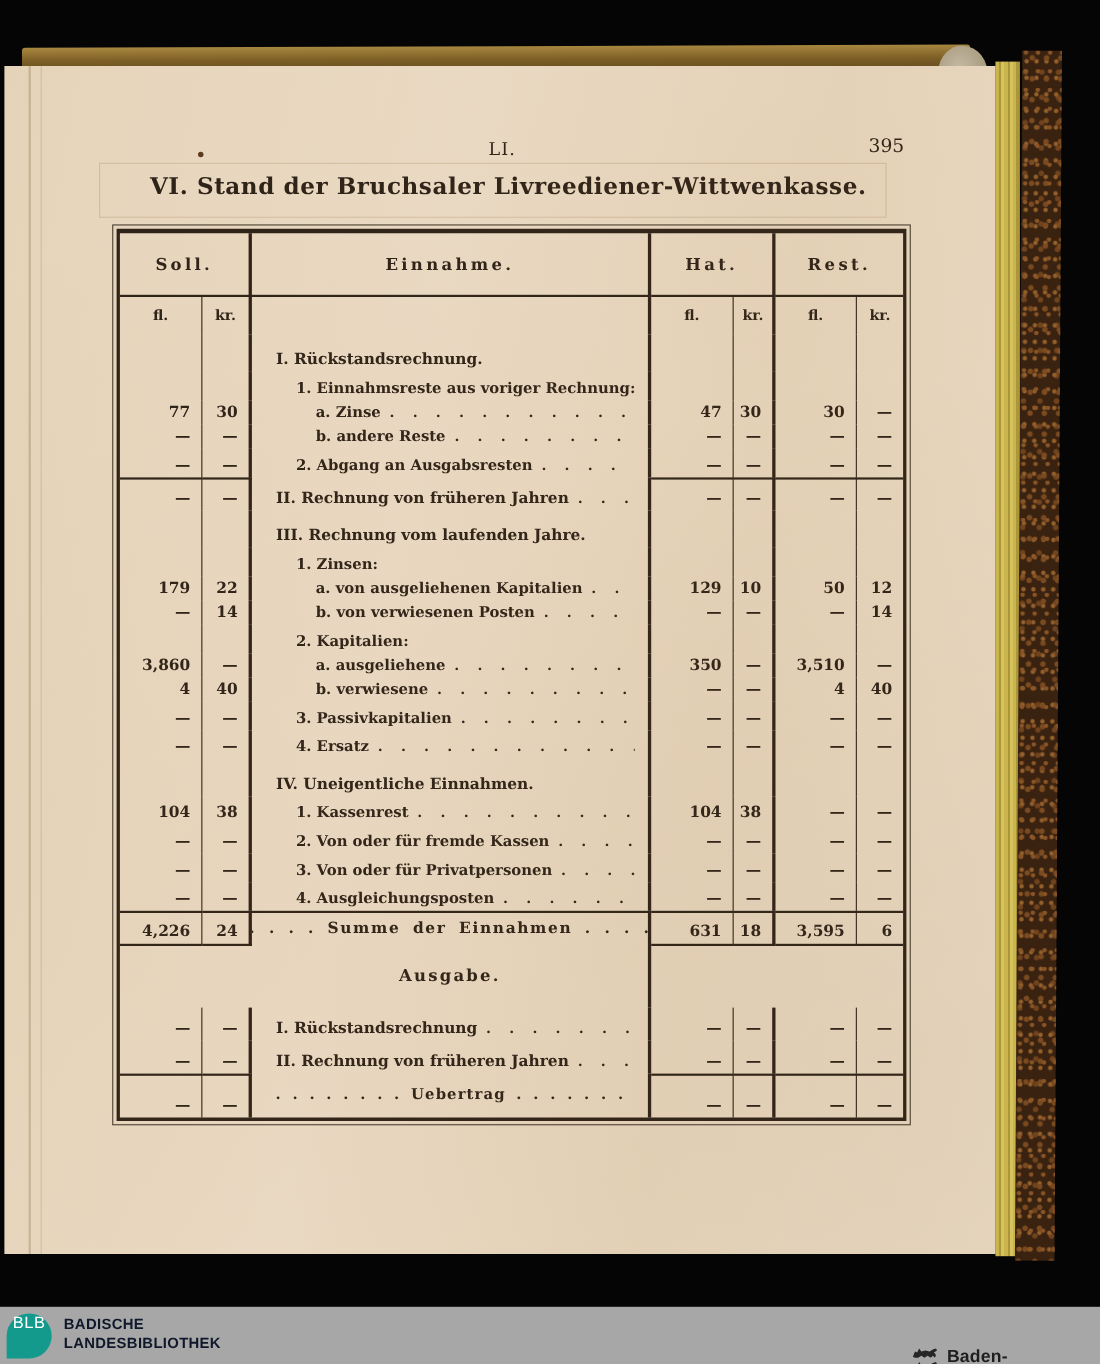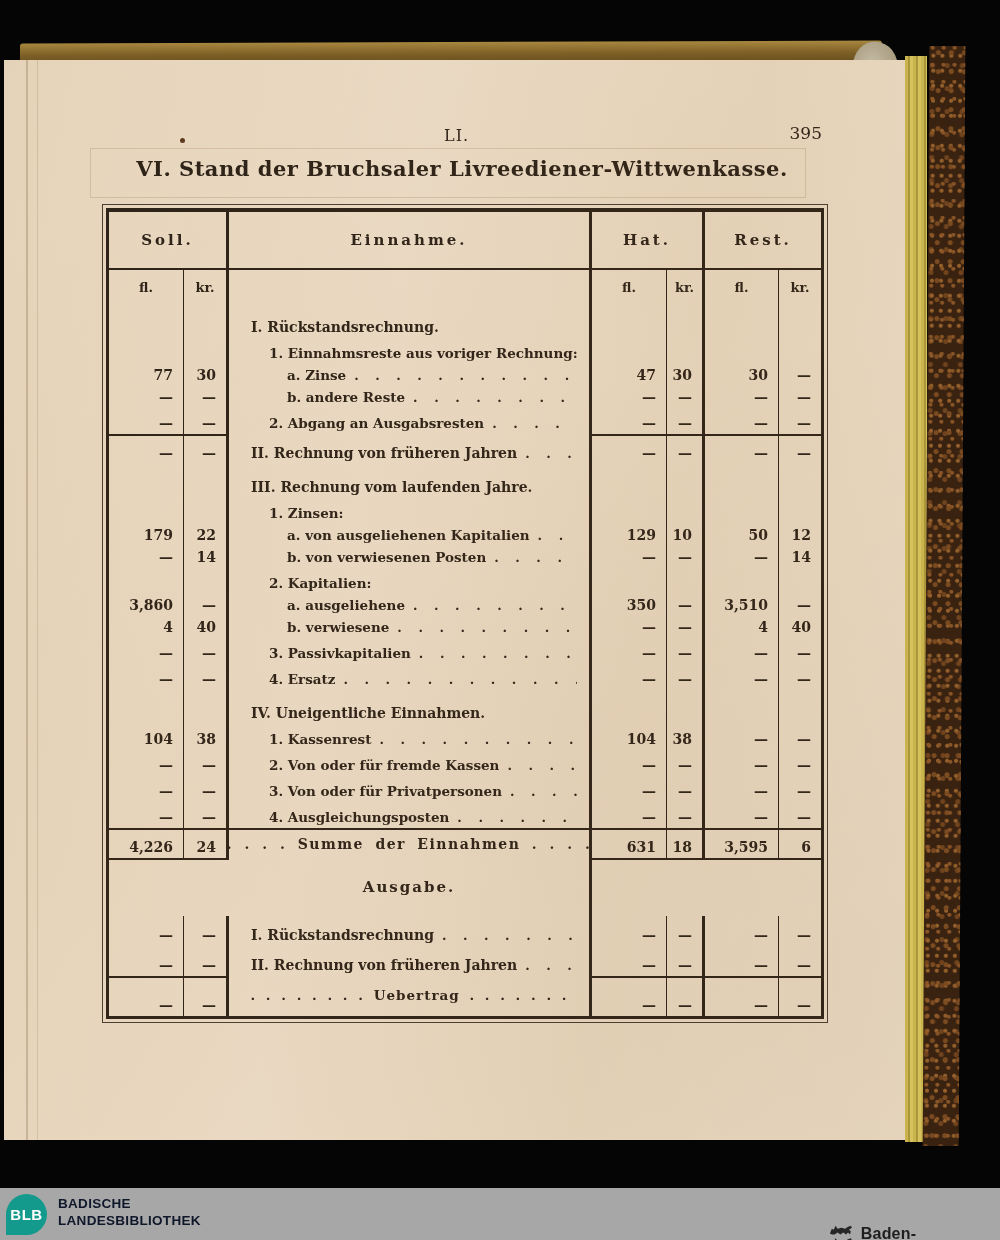--- a/index.html
+++ b/index.html
@@ -94,22 +94,22 @@
     white-space:nowrap;overflow:hidden;color:#2e2318;}
 
   .rule-numeric .cnum{border-top:2px solid #2e2318;}
   .rule-full .cell{border-top:2px solid #2e2318;}
   .ruleb-numeric .cnum{border-bottom:2px solid #2e2318;}
 
   
   .footer{position:absolute;left:0;top:1188px;width:1000px;height:52px;background:#a7a7a7;
     font-family:"Liberation Sans","DejaVu Sans",sans-serif;display:flex;align-items:center;}
   .blb-logo{position:absolute;left:6px;top:6px;width:41px;height:41px;background:#149a8d;
-    border-radius:50% 50% 50% 0;display:flex;align-items:center;justify-content:center;
-    color:#ffffff;font-weight:bold;font-size:15px;letter-spacing:.5px;}
+    border-radius:50% 50% 50% 0;display:flex;align-items:flex-start;justify-content:center;
+    color:#ffffff;font-weight:normal;font-size:15px;letter-spacing:.5px;}
   .lib-name{position:absolute;left:58px;top:8px;color:#0f172a;font-weight:bold;
     font-size:13.5px;line-height:1.25;letter-spacing:.3px;}
   .bw-wrap{position:absolute;left:828px;top:20px;display:flex;align-items:center;gap:8px;margin-top:15px;}
   .bw-lions{width:28px;height:40px;}
   .bw-name{color:#1e1e1e;font-size:16px;font-weight:bold;letter-spacing:.2px;}
 </style>
 </head>
 <body>
 
 <div class="scan">

